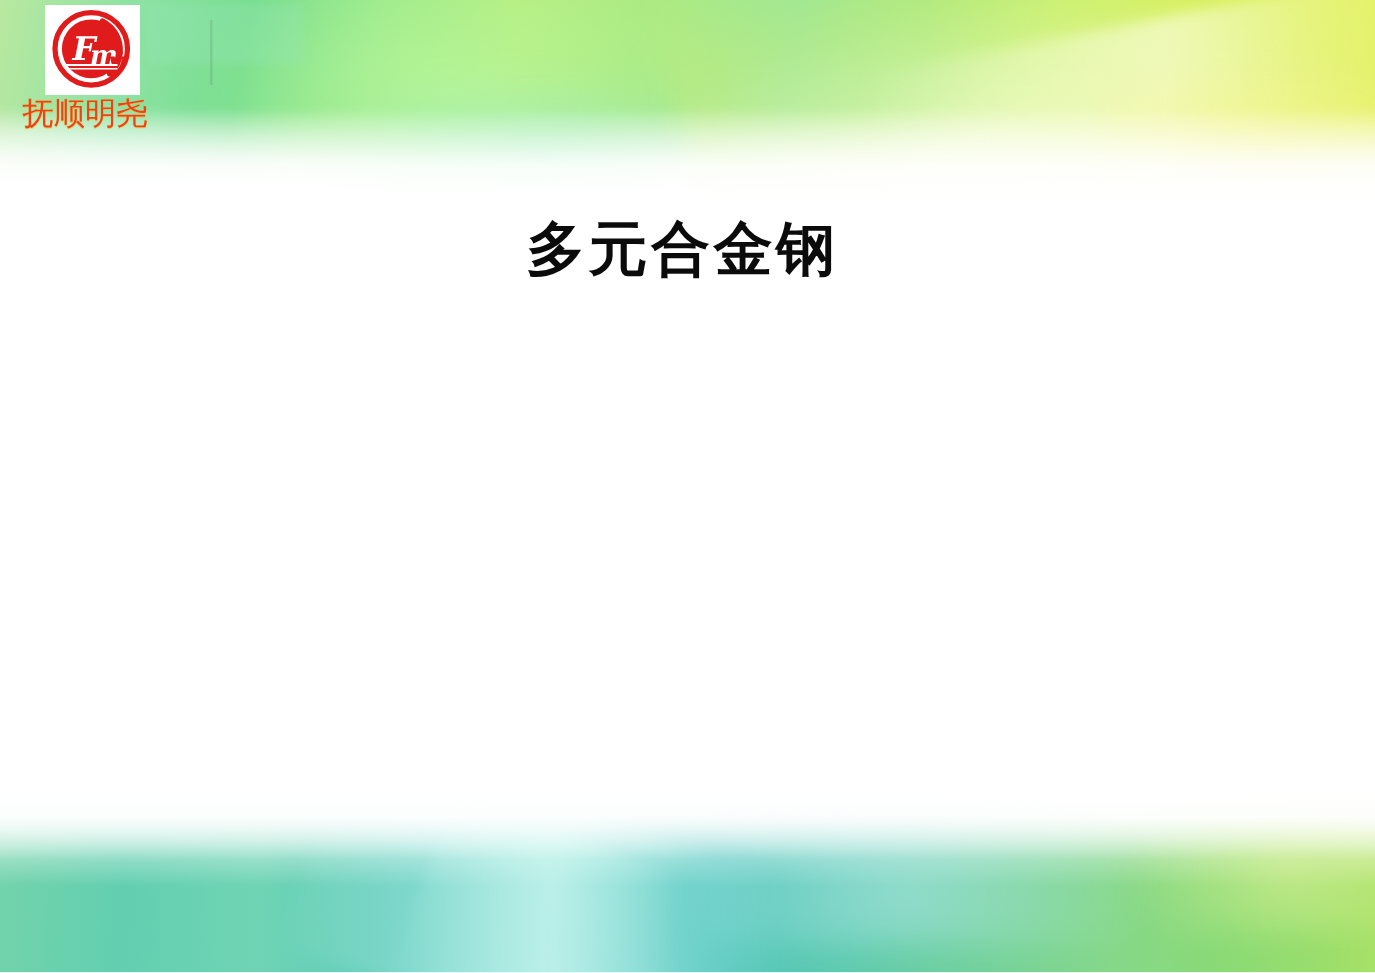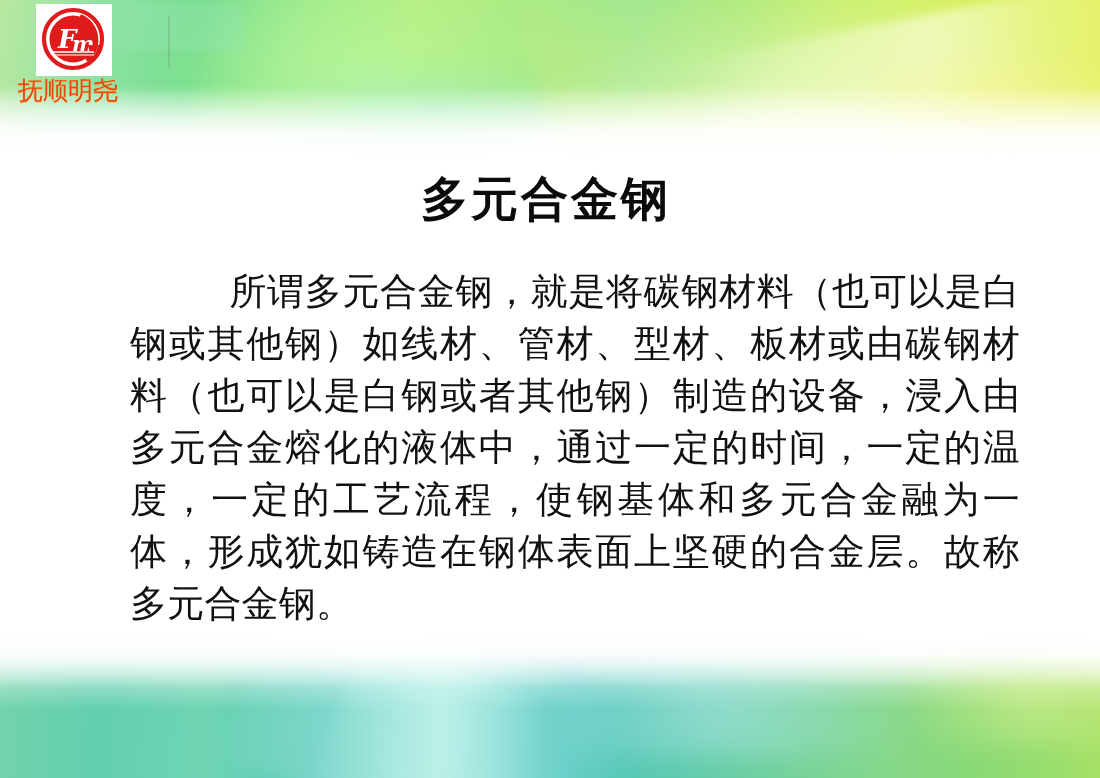--- a/index.html
+++ b/index.html
@@ -315,18 +315,15 @@
         <text x="50" y="52" font-family="DejaVu Serif, Liberation Serif, serif" font-size="21" font-weight="bold" font-style="italic" fill="#e01b1b">y</text>
         <line x1="16" y1="48" x2="58" y2="48" stroke="#ffffff" stroke-width="1.6"></line>
         <line x1="16" y1="51" x2="58" y2="51" stroke="#ffffff" stroke-width="1.2"></line>
       </svg>
     </div>
     <div class="logo-caption">抚顺明尧</div>
   </div>
 
   <div class="content">
     <div class="slide-title">多元合金钢</div>
-    <div class="body-text">
-      <p>        所谓多元合金钢，就是将碳钢材料（也可以是白钢或其他钢）如线材、管材、型材、板材或由碳钢材料（也可以是白钢或者其他钢）制造的设备，浸入由多元合金熔化的液体中，通过一定的时间，一定的温度，一定的工艺流程，使钢基体和多元合金融为一体，形成犹如铸造在钢体表面上坚硬的合金层。故称多元合金钢。</p>
-    </div>
   </div>
 
 </div>
 
 </body></html>

